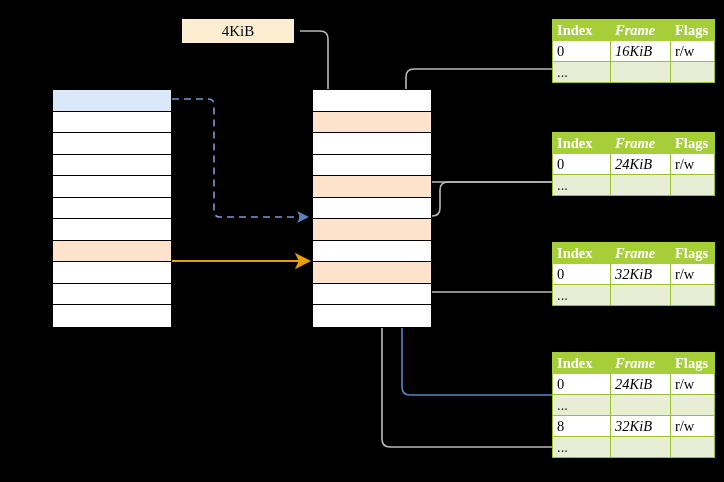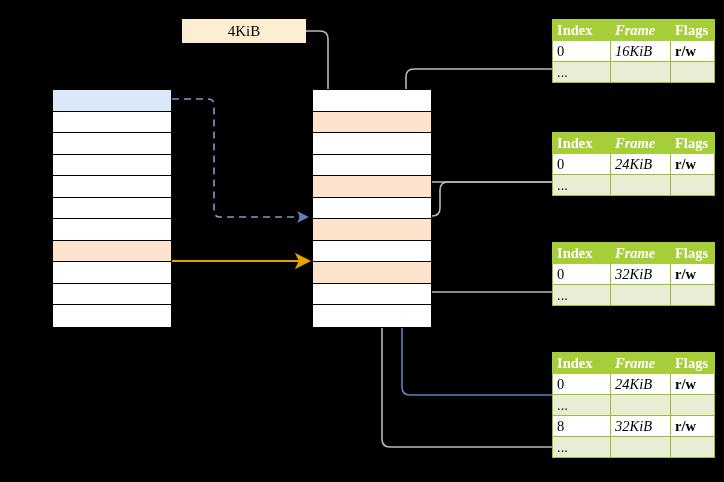--- a/index.html
+++ b/index.html
@@ -81,21 +81,21 @@
     background: #a6ce39;
     color: #ffffff;
     font-weight: bold;
     border: 1px solid #a6ce39;
   }
   .ptable tr.data td { background: #ffffff; }
   .ptable tr.ellipsis td { background: #e8eed6; color: #333333; }
   .ptable td.hl { background: #fdf6a5; }
   .col-index { width: 58px; }
   .col-frame { width: 60px; font-style: italic; }
-  .col-flags { width: 44px; font-weight: bold; }
+  .col-flags { width: 44px; }
 </style>
 </head>
 <body>
 
 <div id="stage">
 
   <svg class="wires" viewBox="0 0 724 482">
     <defs>
       <marker id="ar-gray" markerWidth="9" markerHeight="9" refX="4.5" refY="4.5" orient="auto">
         <path d="M0.8,0.8 L8.2,4.5 L0.8,8.2 L2.6,4.5 Z" fill="#b9b9b9"></path>
@@ -135,21 +135,21 @@
 
     <g>
       <path d="M552,395 L410,395 Q402,395 402,387 L402,222" fill="none" stroke="#5d82bd" stroke-width="1.6" marker-end="url(#ar-blue)"></path>
     </g>
 
     <g>
       <path d="M552,447 L390,447 Q382,447 382,439 L382,266" fill="none" stroke="#b9b9b9" stroke-width="1.6" marker-end="url(#ar-gray)"></path>
     </g>
   </svg>
 
-  <div class="sizebox" style="left:182px; top:19px; width:124px; height:24px;">
+  <div class="sizebox" style="left:182px; top:19px; width:112px; height:24px;">
     <span>4KiB</span>
   </div>
 
   <div class="memcol" id="left-column" style="left:52px; top:89px; width:120px; height:239px;">
       <div class="memrow blue" style="height: 21.5455px;"></div>
       <div class="memrow" style="height: 21.5455px;"></div>
       <div class="memrow" style="height: 21.5455px;"></div>
       <div class="memrow" style="height: 21.5455px;"></div>
       <div class="memrow" style="height: 21.5455px;"></div>
       <div class="memrow" style="height: 21.5455px;"></div>

